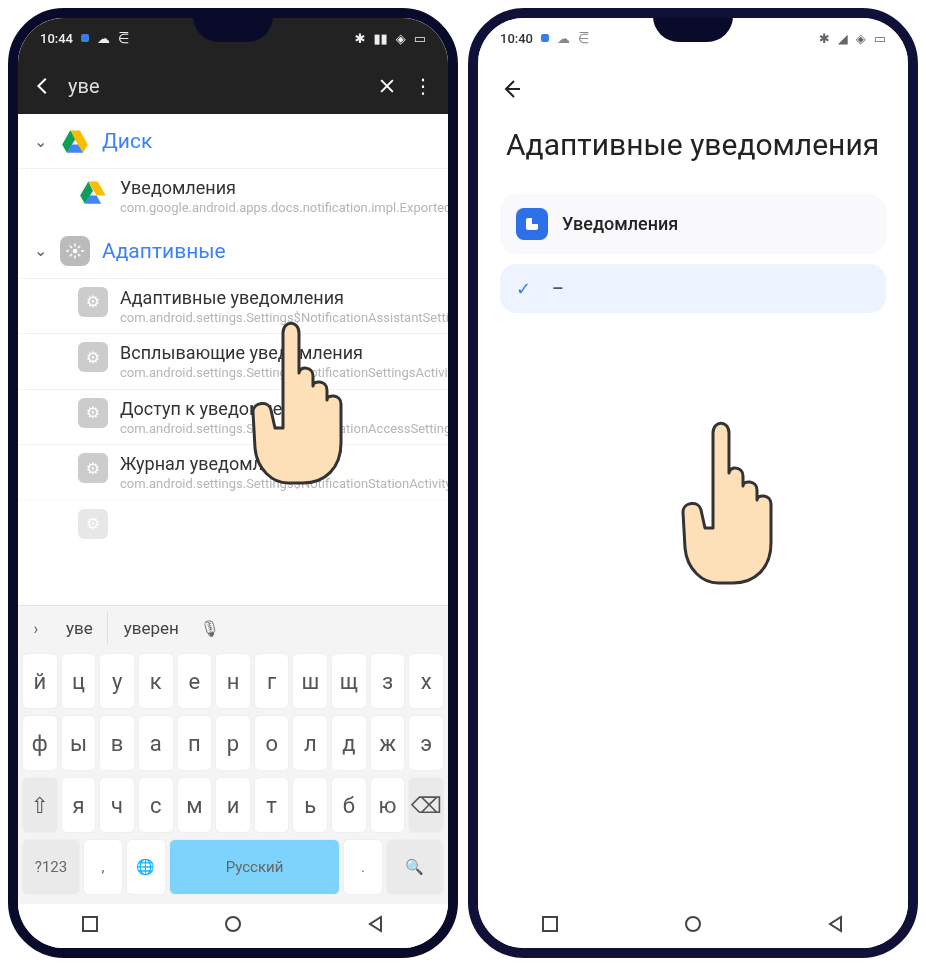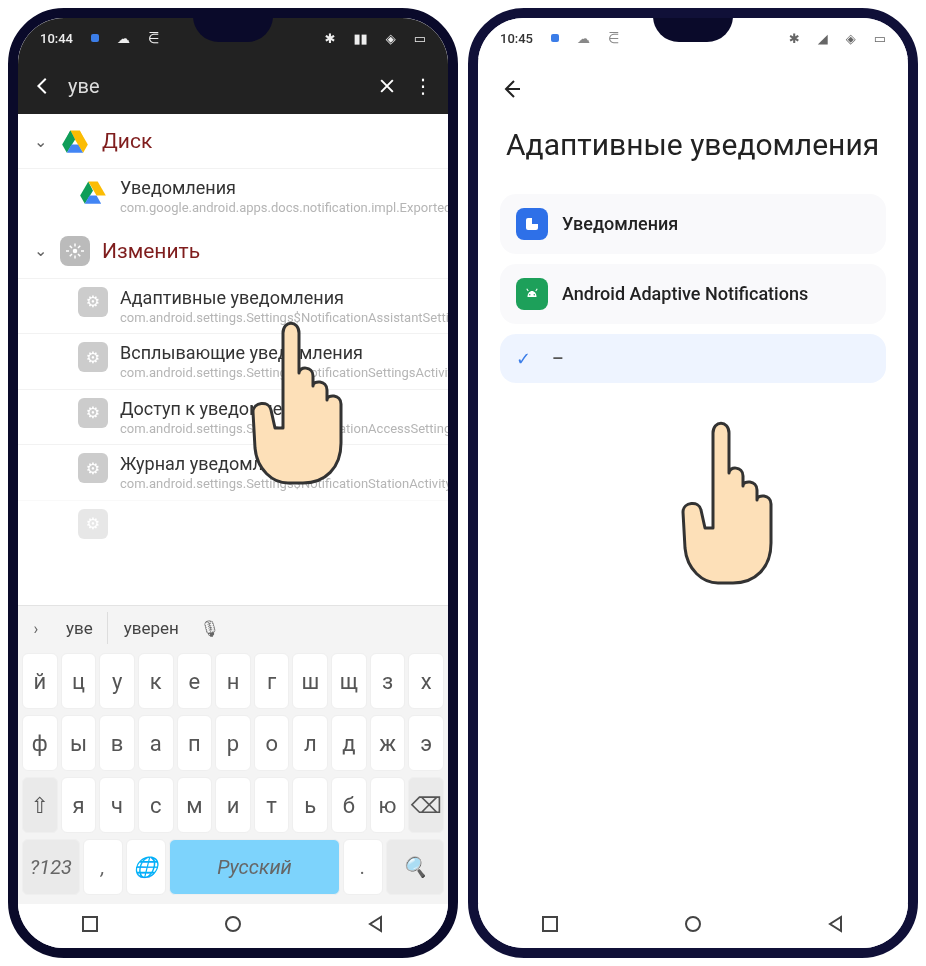--- a/index.html
+++ b/index.html
@@ -36,40 +36,40 @@
   }
   
   .statusbar {
     height: 40px;
     display: flex; justify-content: space-between; align-items: center;
     padding: 0 22px;
     font-size: 13px; font-weight: 500;
   }
   .statusbar.dark { background: #222; color: #eee; }
   .statusbar.light { background: #fff; color: #333; }
-  .statusbar .left, .statusbar .right { display: flex; align-items: center; gap: 18px; }
+  .statusbar .left, .statusbar .right { display: flex; align-items: center; gap: 8px; }
   .status-dot { width: 8px; height: 8px; border-radius: 2px; }
   
   .search-header {
     background: #222; color: #fff;
     display: flex; align-items: center;
     padding: 10px 14px; gap: 14px;
     height: 56px;
   }
   .search-header .icon { color: #fff; width: 22px; height: 22px; display:flex;align-items:center;justify-content:center; }
   .search-header .query { flex: 1; font-size: 20px; color: #ddd; }
   
   .results { flex: 1; overflow: hidden; background: #fff; }
   .group-header {
     display: flex; align-items: center; gap: 12px;
     padding: 12px 16px;
   }
   .group-header .chev { color: #666; width:14px; }
   .group-header .gicon { width: 30px; height: 30px; display:flex;align-items:center;justify-content:center; }
-  .group-header .glabel { font-size: 21px; color: #7f1d1d; }
+  .group-header .glabel { font-size: 21px; color: #3b82f6; }
   .result-item {
     display: flex; gap: 12px;
     padding: 8px 16px 8px 60px;
     border-top: 1px solid #f2f2f2;
   }
   .result-item .ricon { width: 30px; height: 30px; flex-shrink:0; display:flex;align-items:center;justify-content:center; }
   .result-item .rtitle { font-size: 18px; color: #333; }
   .result-item .rsub { font-size: 13px; color: #b5b5b5; filter: blur(0.6px); line-height: 1.2; margin-top:2px; }
   
   .keyboard {
@@ -87,21 +87,21 @@
   .suggest-row .mic { width: 30px; text-align:center; color:#666; }
   .key-row { display:flex; justify-content:center; gap:3px; padding:3px 4px; }
   .key {
     flex:1; height: 56px; max-width:40px;
     background:#fff; border:1px solid #efefef; border-radius:6px;
     display:flex;align-items:center;justify-content:center;
     font-size:22px; color:#555;
   }
   .key.wide { max-width:58px; background:#eaeaea; }
   .key.space { max-width: none; flex:3; background:#7dd3fc; color:#aaa; font-size:14px;}
-  .bottom-row .key { font-size:20px; color:#666;font-style:italic; }
+  .bottom-row .key { font-size:15px; color:#666; }
   .navbar {
     height: 44px; display:flex; justify-content:space-around; align-items:center;
     background:#fff;
   }
   
   .hand {
     position: absolute; width: 130px; height: 180px;
     z-index: 60;
     pointer-events: none;
   }
@@ -195,21 +195,21 @@
       </div>
 
       <div class="group-header">
         <span class="chev">⌄</span>
         <span class="gicon gear-icon">
           <svg viewBox="0 0 24 24" width="18" height="18" fill="#fff">
               <circle cx="12" cy="12" r="3"></circle>
               <path d="M12 2v4M12 18v4M4 12H0m24 0h-4M5 5l3 3M16 16l3 3M19 5l-3 3M8 16l-3 3" stroke="#fff" stroke-width="2"></path>
             </svg>
         </span>
-        <span class="glabel">Изменить</span>
+        <span class="glabel">Адаптивные</span>
       </div>
 
       <div class="result-item">
         <span class="ricon gear-small">⚙</span>
         <div>
           <div class="rtitle">Адаптивные уведомления</div>
           <div class="rsub">com.android.settings.Settings$NotificationAssistantSettingsActivity</div>
         </div>
       </div>
       <div class="result-item">
@@ -312,21 +312,21 @@
       <path d="M40 25 C40 12 56 12 56 25 L56 65 C56 58 70 58 70 68 L70 78 C70 72 84 72 84 82 L84 92 C84 86 98 86 98 96 L98 135 C98 160 82 175 60 175 L45 175 C30 175 14 162 12 140 L10 104 C10 94 26 92 28 102 L32 120 L40 120 Z" fill="#fde0b8" stroke="#333" stroke-width="3" stroke-linejoin="round"></path>
     </svg>
   </div>
 </div>
 
 <div class="phone phone2">
   <div class="notch"></div>
   <div class="screen">
     <div class="statusbar light">
       <div class="left">
-        <span>10:45</span>
+        <span>10:40</span>
         <span class="status-dot" style="background:#3b7de8"></span>
         <span style="color:#888">☁</span>
         <span style="color:#888">⋶</span>
       </div>
       <div class="right" style="color:#666">
         <span>✱</span>
         <span>◢</span>
         <span>◈</span>
         <span>▭</span>
       </div>
@@ -345,31 +345,20 @@
     <div class="option-list">
       <div class="option">
         <span class="oicon" style="background:#2e70e8">
           <svg width="16" height="16" viewBox="0 0 16 16">
               <rect x="2" y="2" width="12" height="12" rx="2" fill="#fff"></rect>
               <rect x="8" y="2" width="6" height="6" fill="#2e70e8"></rect>
             </svg>
         </span>
         <span class="olabel">Уведомления</span>
       </div>
-      <div class="option">
-        <span class="oicon" style="background:#1da05a">
-          <svg width="18" height="18" viewBox="0 0 24 24" fill="#fff">
-              <path d="M6 16c0-5 3-8 6-8s6 3 6 8z"></path>
-              <circle cx="9" cy="13" r="1" fill="#1da05a"></circle>
-              <circle cx="15" cy="13" r="1" fill="#1da05a"></circle>
-              <path d="M7 8l-2-3M17 8l2-3" stroke="#fff" stroke-width="1.4"></path>
-            </svg>
-        </span>
-        <span class="olabel" style="font-weight:500">Android Adaptive Notifications</span>
-      </div>
       <div class="option selected">
         <span class="check">✓</span>
         <span class="olabel" style="color:#555">–</span>
       </div>
     </div>
 
     <div style="flex:1"></div>
     <div class="navbar">
       <span><svg width="18" height="18">
             <rect x="2" y="2" width="14" height="14" fill="none" stroke="#444" stroke-width="2"></rect>

